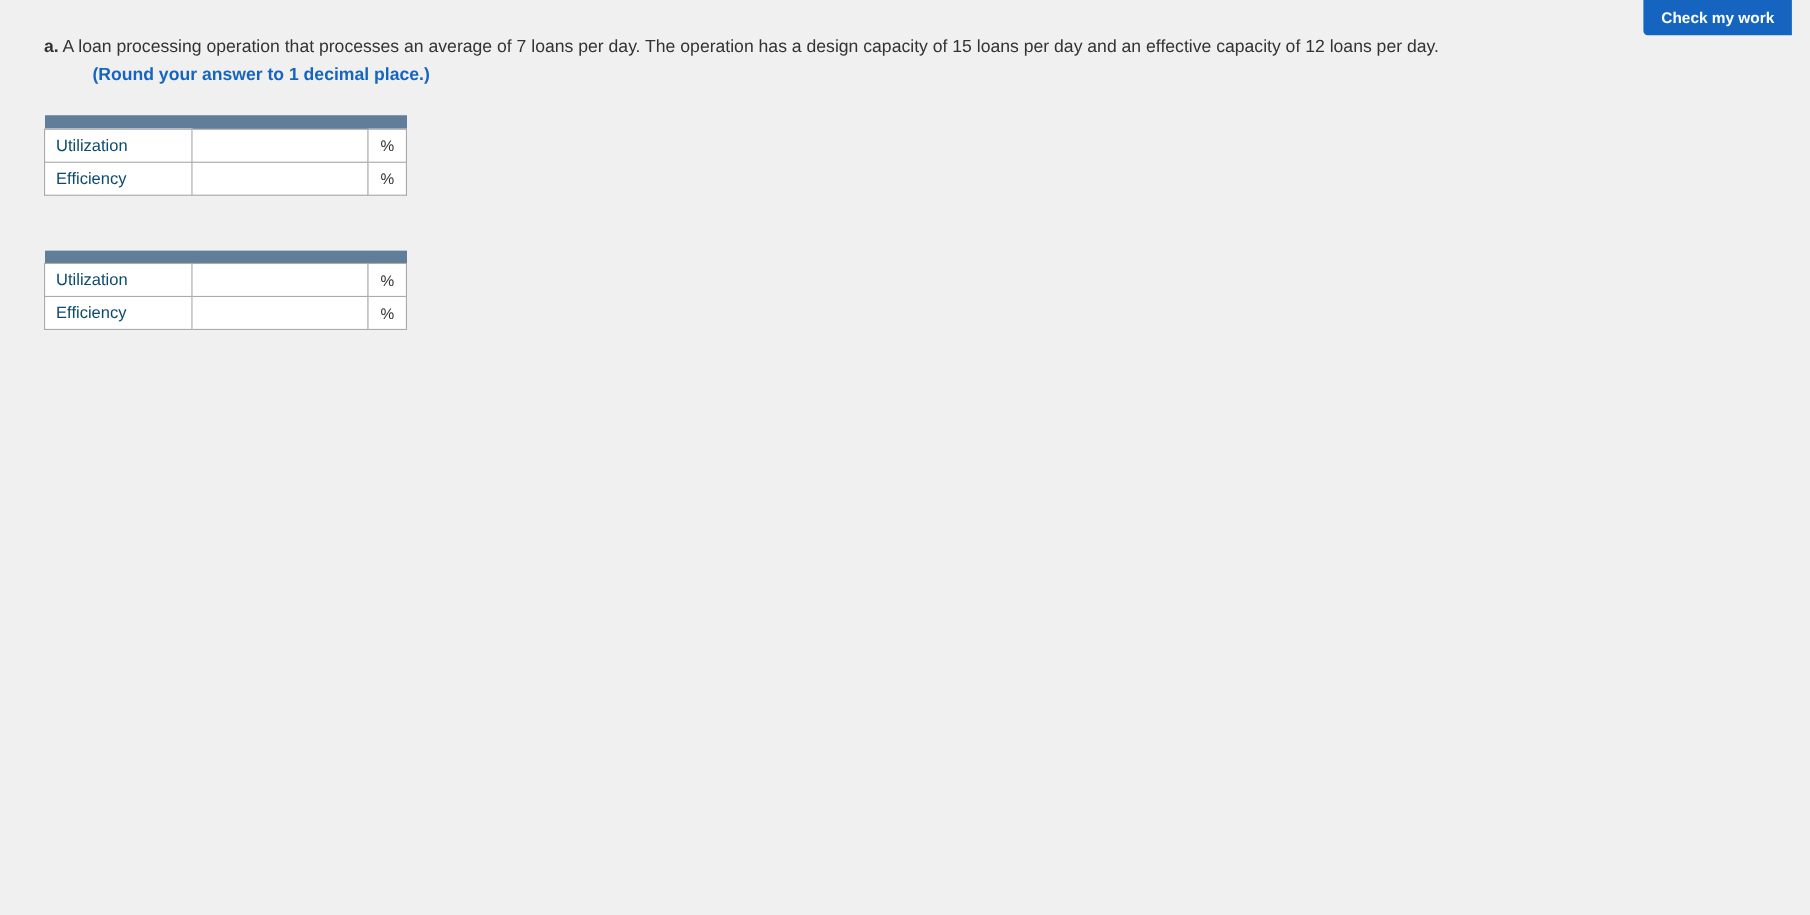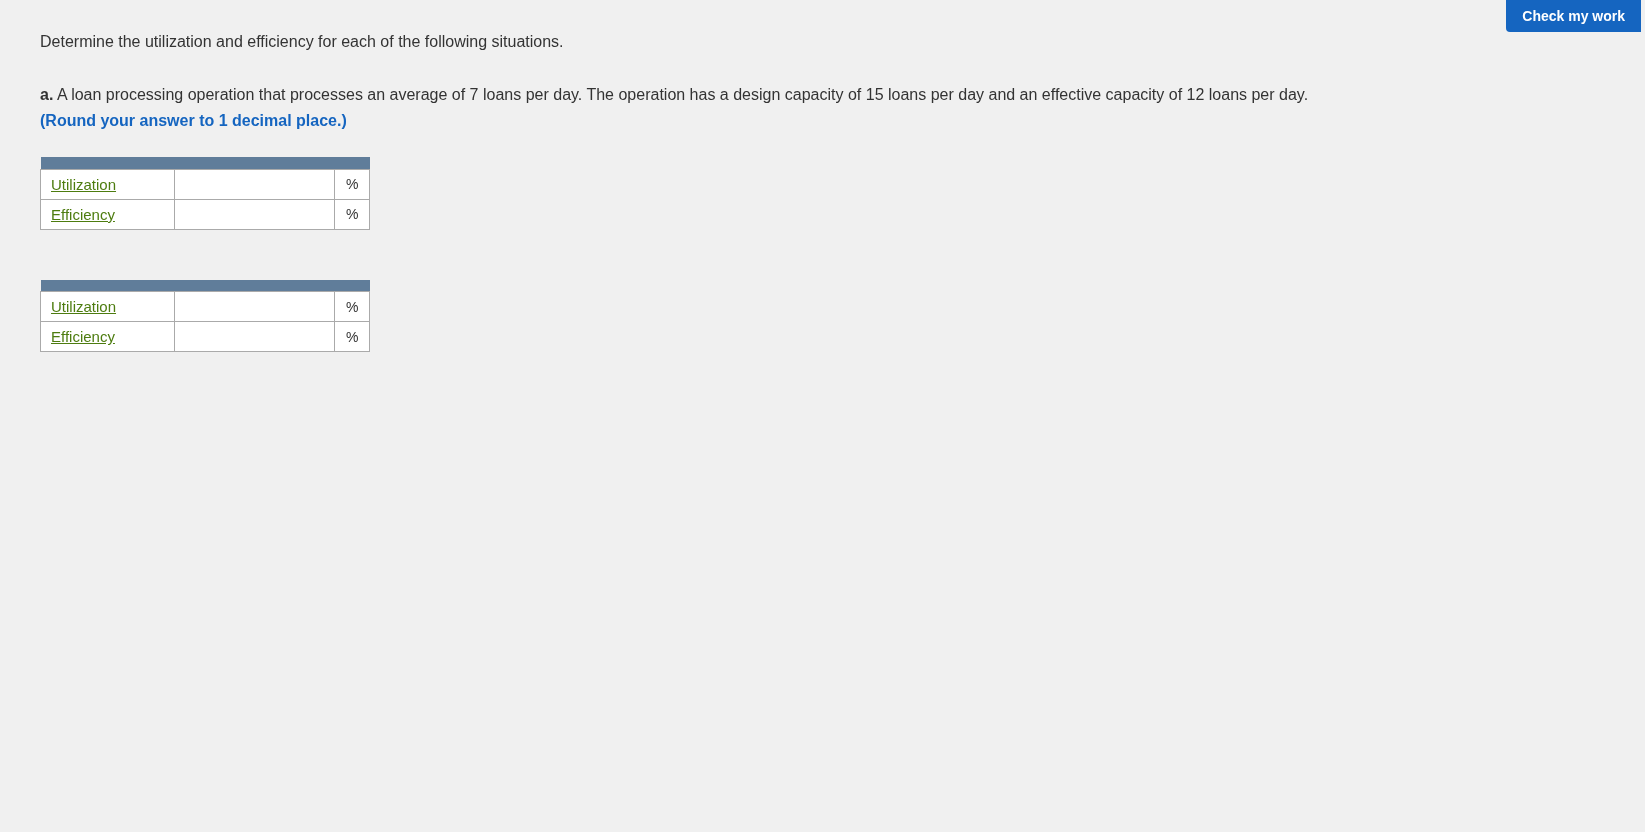--- a/index.html
+++ b/index.html
@@ -19,21 +19,21 @@
     }
 
     .page-container {
       padding: 30px 40px 40px 40px;
       max-width: 1400px;
     }
 
     .check-my-work-btn {
       position: absolute;
       top: 0;
-      right: 4px;
+      right: 16px;
       background-color: #1565c0;
       color: white;
       border: none;
       padding: 8px 16px;
       font-size: 14px;
       font-weight: bold;
       cursor: pointer;
       border-bottom-left-radius: 4px;
     }
 
@@ -51,20 +51,21 @@
     .question-text {
       font-size: 16px;
       color: #333;
       line-height: 1.6;
       margin-bottom: 24px;
     }
 
     .question-text .bold-colored {
       font-weight: bold;
       color: #1565c0;
+      margin-left: 44px;
     }
 
     .question-label {
       font-weight: bold;
     }
 
     .input-table {
       border-collapse: collapse;
       width: 330px;
     }
@@ -88,23 +89,22 @@
     .input-table tbody td {
       border: 1px solid #aaa;
       padding: 6px 10px;
       font-size: 15px;
       color: #333;
     }
 
     .input-table tbody td.label-cell {
       width: 130px;
       font-size: 15px;
-      color: #4d7c0f;
+      color: #0c4a6e;
       background-color: #fff;
-      text-decoration: underline;
     }
 
     .input-table tbody td.input-cell {
       width: 155px;
       padding: 2px 4px;
       position: relative;
     }
 
     .input-table tbody td.percent-cell {
       width: 30px;
@@ -122,21 +122,20 @@
       background: transparent;
     }
   </style>
 </head>
 <body>
 
 <button class="check-my-work-btn">Check my work</button>
 
 <div class="page-container">
 
-  <p class="intro-text">Determine the utilization and efficiency for each of the following situations.</p>
 
   <div class="question-block">
     <p class="question-text">
       <span class="question-label">a.</span><span> A loan processing operation that processes an average of 7 loans per day. The operation has a design capacity of 15 loans per day and an effective capacity of 12 loans per day.</span> <span class="bold-colored">(Round your answer to 1 decimal place.)</span>
     </p>
 
     <table class="input-table">
       <thead>
         <tr>
           <th colspan="3"></th>

